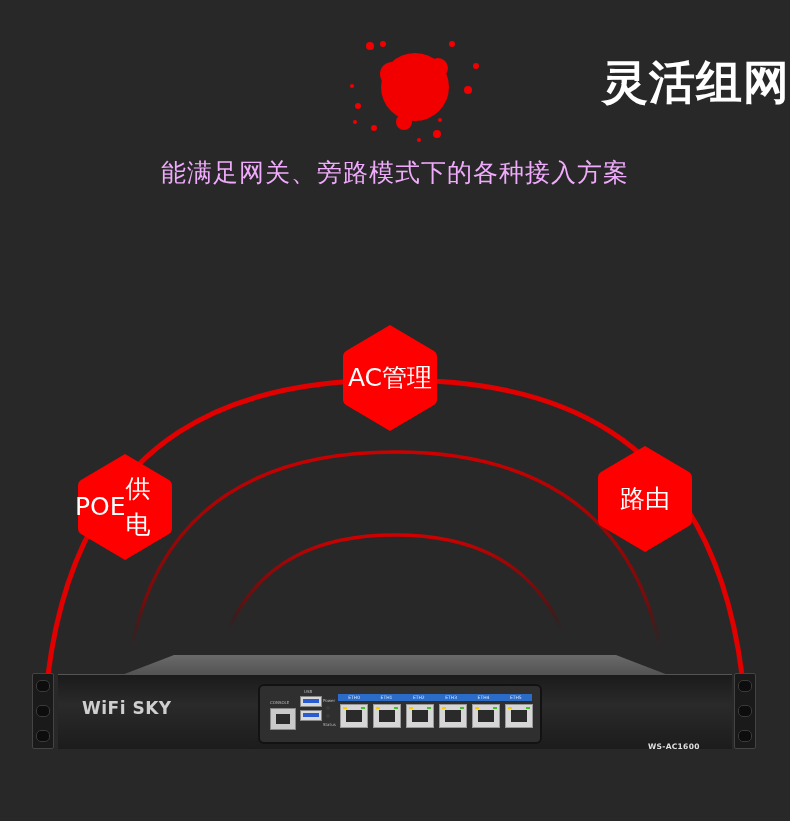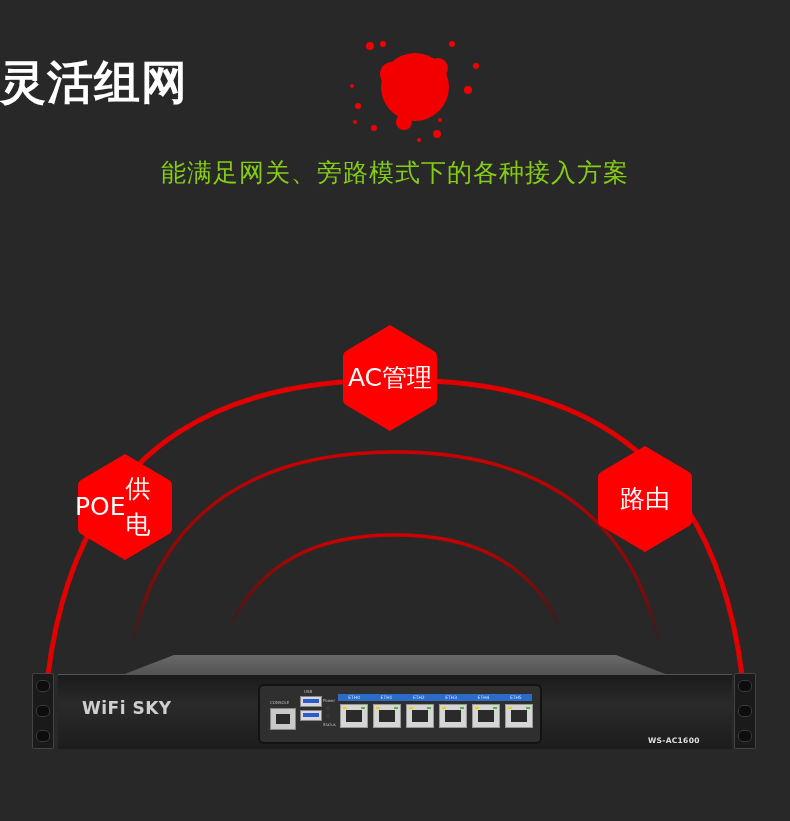--- a/index.html
+++ b/index.html
@@ -1,31 +1,31 @@
 <!DOCTYPE html>
 <html><head>
 <meta charset="utf-8">
 <style>
   html,body{margin:0;padding:0;}
   body{width:790px;height:821px;background:#282828;position:relative;overflow:hidden;font-family:"DejaVu Sans","Liberation Sans",sans-serif;}
   .title-wrap{position:absolute;left:0;top:40px;width:790px;height:120px;}
   .splat{position:absolute;left:0;top:0;}
-  .title{position:absolute;left:0;top:54px;width:790px;text-align:left;color:#fff;font-size:46px;font-weight:bold;letter-spacing:1px;line-height:56px;}
-  .subtitle{position:absolute;left:0;top:155px;width:790px;text-align:center;color:#84cc16;font-size:25px;letter-spacing:1px;line-height:36px;}
+  .title{position:absolute;left:0;top:54px;width:790px;text-align:right;color:#fff;font-size:46px;font-weight:bold;letter-spacing:1px;line-height:56px;}
+  .subtitle{position:absolute;left:0;top:155px;width:790px;text-align:center;color:#f0abfc;font-size:25px;letter-spacing:1px;line-height:36px;}
   .arcs{position:absolute;left:0;top:0;}
   .hex{position:absolute;width:100px;height:114px;}
   .hex svg{position:absolute;left:0;top:0;}
   .hex .lbl{position:absolute;left:0;top:0;width:100%;height:100%;display:flex;align-items:center;justify-content:center;color:#fff;font-size:25px;line-height:36px;}
   .device{position:absolute;left:30px;top:640px;width:730px;height:110px;}
   .top-plate{position:absolute;left:40px;top:15px;width:650px;height:40px;background:linear-gradient(#6a6a6a,#3a3a3a);clip-path:polygon(16% 0,84% 0,100% 100%,0 100%);}
   .front{position:absolute;left:28px;top:34px;width:674px;height:74px;background:linear-gradient(180deg,#1b1b1b 0%,#2a2a2a 40%,#1c1c1c 100%);border-top:1px solid #555;}
   .ear{position:absolute;top:33px;width:20px;height:74px;background:#1a1a1a;border:1px solid #444;border-radius:2px;display:flex;flex-direction:column;justify-content:space-around;align-items:center;}
   .ear .hole{width:12px;height:10px;border-radius:5px;background:#0d0d0d;border:1px solid #3a3a3a;}
   .brand{position:absolute;left:52px;top:58px;color:#cfcfcf;font-weight:bold;font-size:17px;letter-spacing:0.5px;}
-  .model{position:absolute;left:618px;top:96px;color:#e0e0e0;font-weight:bold;font-size:7.5px;letter-spacing:0.3px;}
+  .model{position:absolute;left:618px;top:102px;color:#e0e0e0;font-weight:bold;font-size:7.5px;letter-spacing:0.3px;}
   .port-panel{position:absolute;left:228px;top:44px;width:280px;height:56px;background:#2f2f2f;border:2px solid #121212;border-radius:6px;}
   .console{position:absolute;left:10px;top:22px;width:24px;height:20px;background:#c9c9c9;border:1px solid #888;}
   .console .jack{position:absolute;left:5px;top:5px;width:14px;height:10px;background:#2b2b2b;}
   .tiny{position:absolute;color:#bbb;font-size:4px;line-height:5px;}
   .usb{position:absolute;left:40px;width:20px;height:9px;background:#d8d8d8;border:1px solid #888;}
   .usb::after{content:"";position:absolute;left:2px;top:2px;width:16px;height:4px;background:#2a5bd0;}
   .led{position:absolute;left:66px;width:4px;height:4px;border-radius:2px;background:#3a3a3a;}
   .eth-bar{position:absolute;left:78px;top:8px;width:194px;height:7px;background:#2a6cc8;display:flex;justify-content:space-around;align-items:center;}
   .eth-bar span{color:#d7e6ff;font-size:4.5px;}
   .eth{position:absolute;top:18px;width:26px;height:22px;background:#d6d6d6;border:1px solid #999;}

